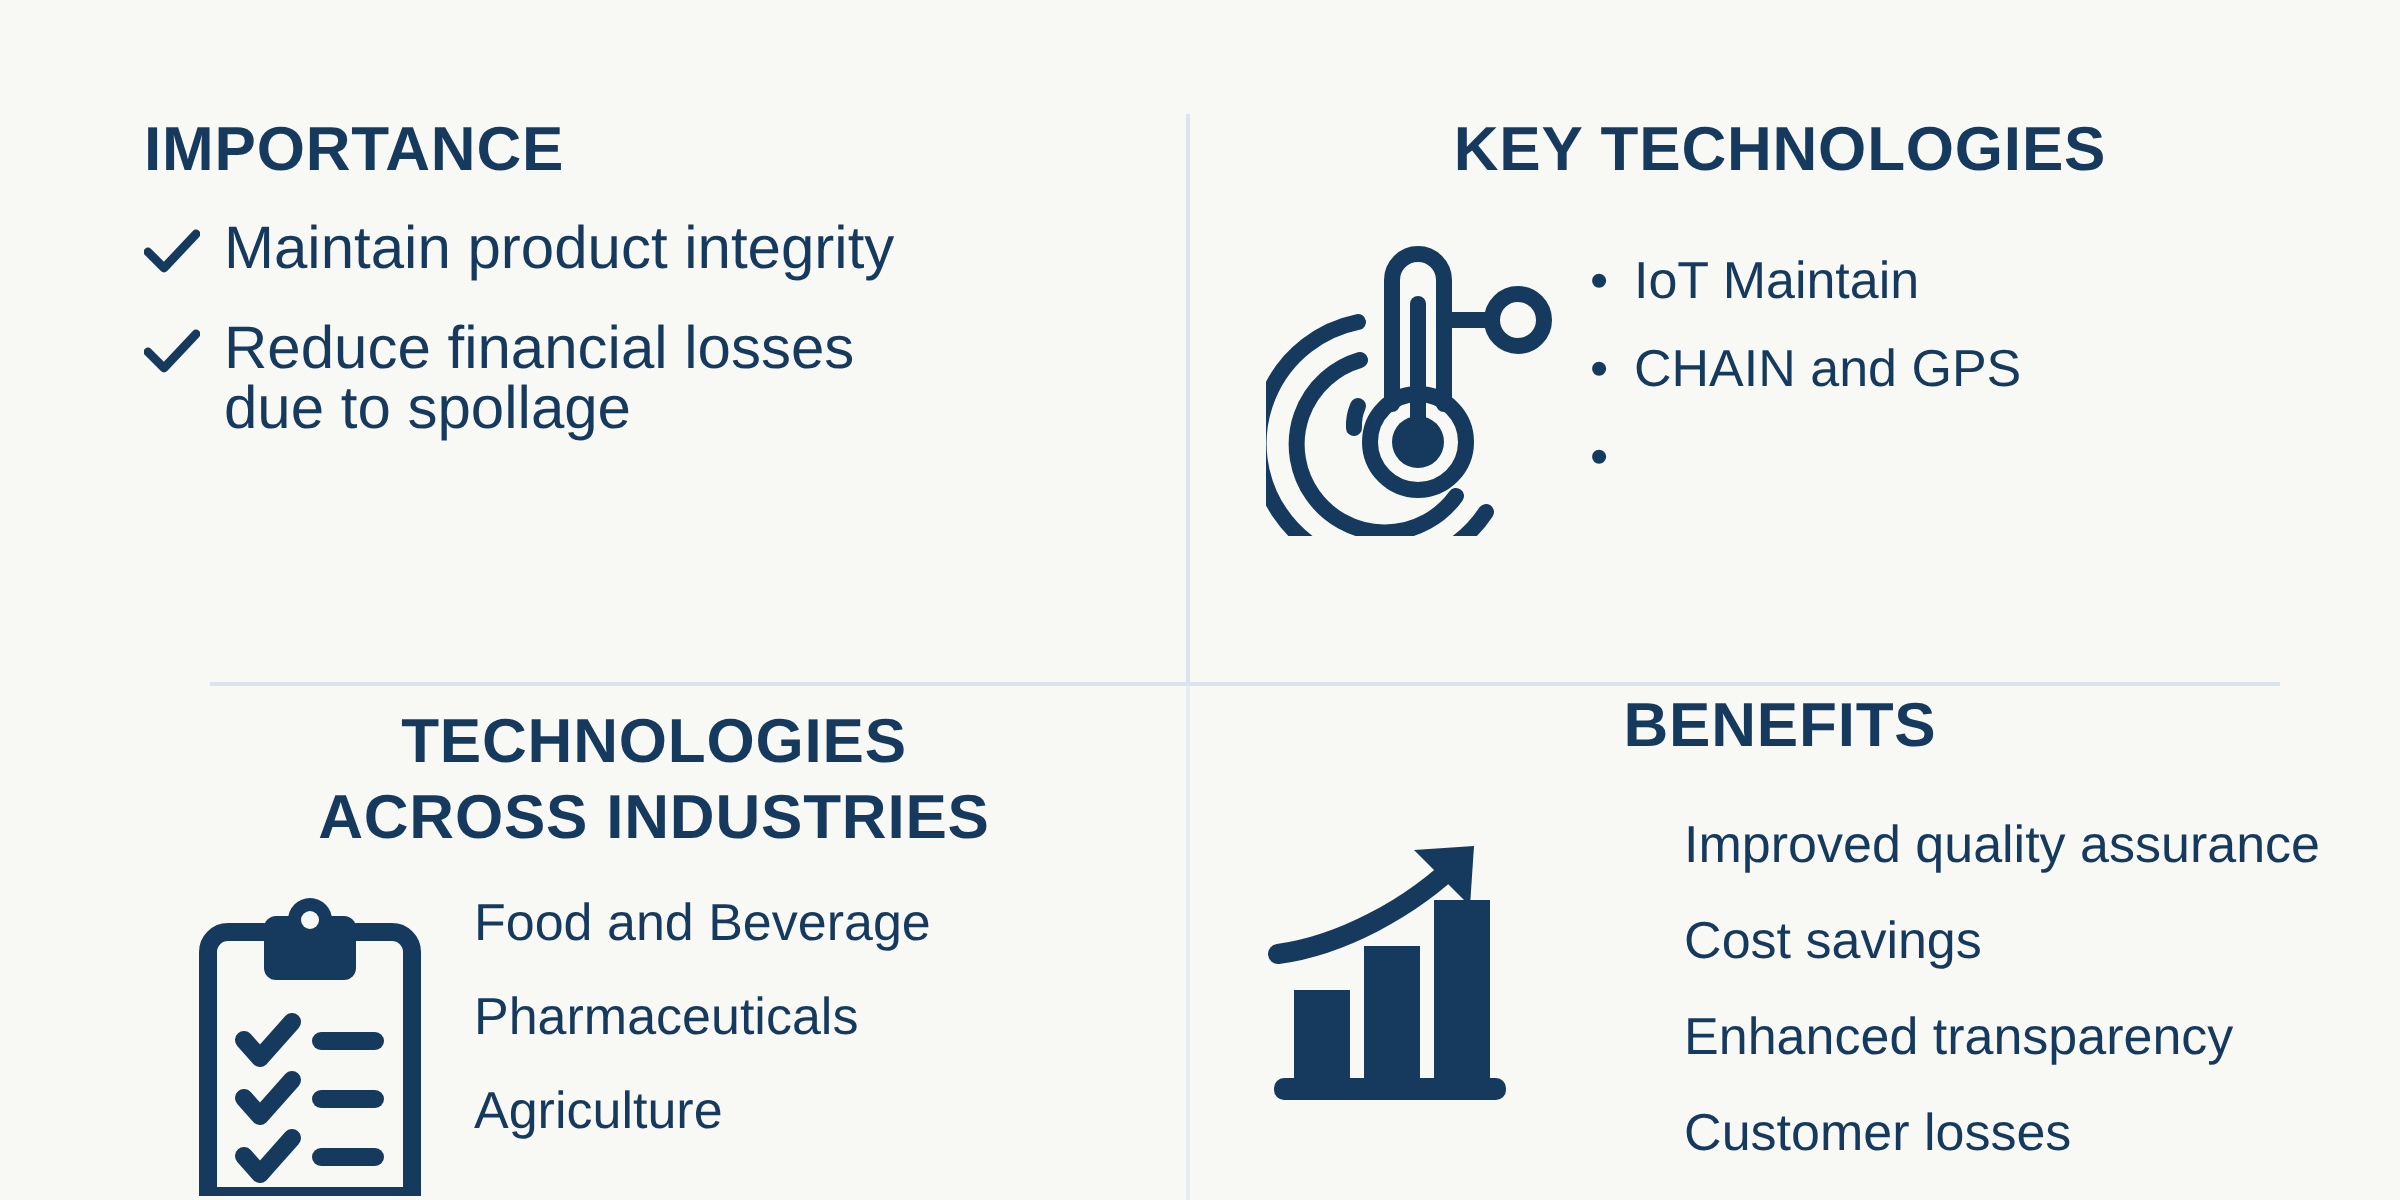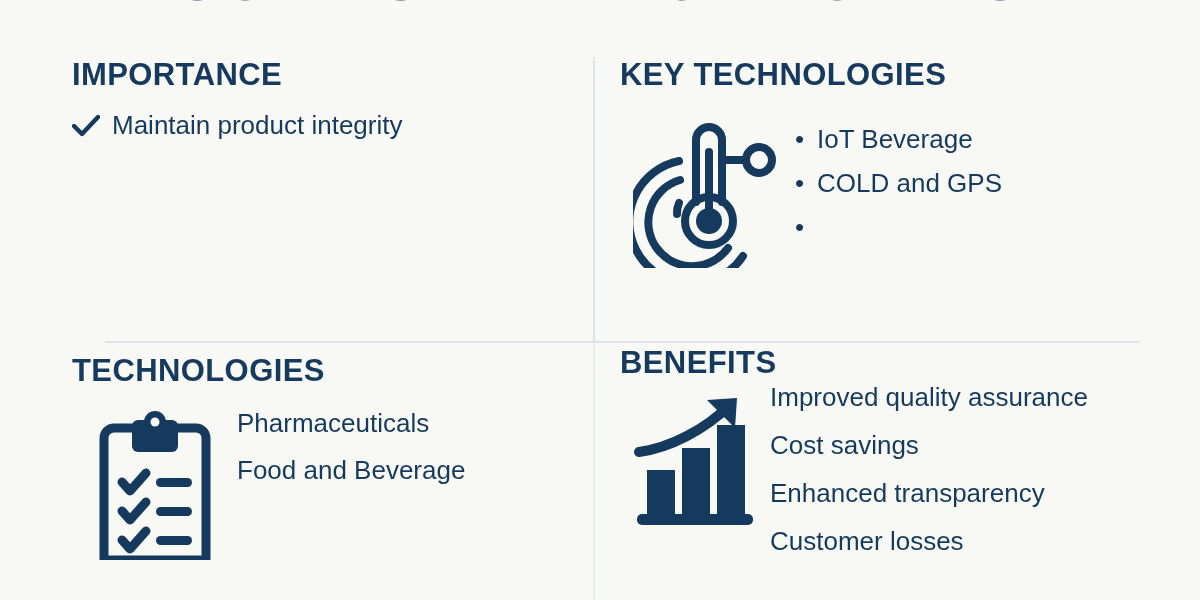--- a/index.html
+++ b/index.html
@@ -75,21 +75,21 @@
   #quad-benefits   { left: 620px; top: 344px; width: 540px; height: 248px; }
 
   .heading {
     font-size: 31px;
     font-weight: bold;
     letter-spacing: 0.4px;
     line-height: 38px;
     color: #16395e;
     margin: 0;
   }
-  .heading.center { }
+  .heading.center { text-align: center; }
 
   
   .check-list {
     list-style: none;
     margin: 16px 0 0 0;
     padding: 0;
   }
   .check-item {
     display: flex;
     align-items: flex-start;
@@ -98,21 +98,21 @@
   .check-icon {
     flex: 0 0 40px;
     width: 40px;
     height: 32px;
     display: flex;
     align-items: flex-start;
     justify-content: flex-start;
     padding-top: 4px;
   }
   .check-text {
-    font-size: 26px;
+    font-size: 30px;
     line-height: 30px;
     color: #16395e;
     max-width: 360px;
   }
 
   
   .tech-body {
     display: flex;
     align-items: center;
     margin-top: 14px;
@@ -163,21 +163,22 @@
     line-height: 30px;
     margin-bottom: 17px;
     color: #16395e;
     white-space: nowrap;
   }
 
   
   .benefits-body {
     display: flex;
     align-items: flex-start;
-    margin-top: 0;
+    margin-top: 25px;
+    justify-content: space-between;
   }
   .benefits-icon-cell {
     flex: 0 0 150px;
     display: flex;
     justify-content: center;
     padding-top: 8px;
   }
   .benefit-item {
     font-size: 26px;
     line-height: 30px;
@@ -202,20 +203,28 @@
   <div class="quad" id="quad-importance">
     <h2 class="heading">IMPORTANCE</h2>
     <ul class="check-list">
       <li class="check-item">
         <span class="check-icon">
           <svg width="28" height="24" viewBox="0 0 28 24" aria-hidden="true">
             <path d="M2 12 L10 20 L26 3" fill="none" stroke="#16395e" stroke-width="4.4" stroke-linecap="round" stroke-linejoin="round"></path>
           </svg>
         </span>
         <span class="check-text">Maintain product integrity</span>
+      </li>
+      <li class="check-item">
+        <span class="check-icon">
+          <svg width="28" height="24" viewBox="0 0 28 24" aria-hidden="true">
+            <path d="M2 12 L10 20 L26 3" fill="none" stroke="#16395e" stroke-width="4.4" stroke-linecap="round" stroke-linejoin="round"></path>
+          </svg>
+        </span>
+        <span class="check-text">Reduce financial losses due to spollage</span>
       </li>
     </ul>
   </div>
 
   <div class="quad" id="quad-technologies">
     <h2 class="heading center">
       <span>KEY TECHNOLOGIES</span><br>
     </h2>
     <div class="tech-body">
       <div class="tech-icon-cell">
@@ -234,36 +243,37 @@
               <path d="M47 72 A44 44 0 1 0 95 140" stroke-width="8"></path>
               <path d="M46 95 A24 24 0 0 0 44 106" stroke-width="8"></path>
             </g>
             <circle cx="76" cy="113" r="13" fill="#16395e"></circle>
           </svg>
         </span>
       </div>
       <ul class="bullet-list">
         <li class="bullet-item">
           <span class="bullet-dot">•</span>
-          <span>IoT Beverage</span>
+          <span>IoT Maintain</span>
         </li>
         <li class="bullet-item">
           <span class="bullet-dot">•</span>
-          <span>COLD and GPS</span>
+          <span>CHAIN and GPS</span>
         </li>
         <li class="bullet-item">
           <span class="bullet-dot">•</span>
         </li>
       </ul>
     </div>
   </div>
 
   <div class="quad" id="quad-applications">
     <h2 class="heading center">
       <span>TECHNOLOGIES</span><br>
+      <span>ACROSS INDUSTRIES</span>
     </h2>
     <div class="apps-body">
       <div class="apps-icon-cell">
         <span>
           <svg width="122" height="150" viewBox="0 0 122 150" aria-hidden="true">
 
             <path d="M38 18 L20 18 a10 10 0 0 0 -10 10 L10 150 L112 150 L112 28 a10 10 0 0 0 -10 -10 L84 18" fill="none" stroke="#16395e" stroke-width="9" stroke-linejoin="round" stroke-linecap="round"></path>
 
             <rect x="38" y="10" width="46" height="32" rx="6" fill="#16395e"></rect>
             <circle cx="61" cy="12" r="11" fill="#16395e"></circle>
@@ -272,22 +282,23 @@
             <path d="M28 72 L36 81 L52 63" fill="none" stroke="#16395e" stroke-width="9" stroke-linecap="round" stroke-linejoin="round"></path>
             <rect x="62" y="68" width="36" height="9" rx="4.5" fill="#16395e"></rect>
             <path d="M28 101 L36 110 L52 92" fill="none" stroke="#16395e" stroke-width="9" stroke-linecap="round" stroke-linejoin="round"></path>
             <rect x="62" y="97" width="36" height="9" rx="4.5" fill="#16395e"></rect>
             <path d="M28 130 L36 139 L52 121" fill="none" stroke="#16395e" stroke-width="9" stroke-linecap="round" stroke-linejoin="round"></path>
             <rect x="62" y="126" width="36" height="9" rx="4.5" fill="#16395e"></rect>
           </svg>
         </span>
       </div>
       <ul class="plain-list">
+        <li class="plain-item">Food and Beverage</li>
         <li class="plain-item">Pharmaceuticals</li>
-        <li class="plain-item">Food and Beverage</li>
+        <li class="plain-item">Agriculture</li>
       </ul>
     </div>
   </div>
 
   <div class="quad" id="quad-benefits">
     <h2 class="heading center">BENEFITS</h2>
     <div class="benefits-body">
       <div class="benefits-icon-cell">
         <span>
           <svg width="125" height="140" viewBox="0 0 125 140" aria-hidden="true">

